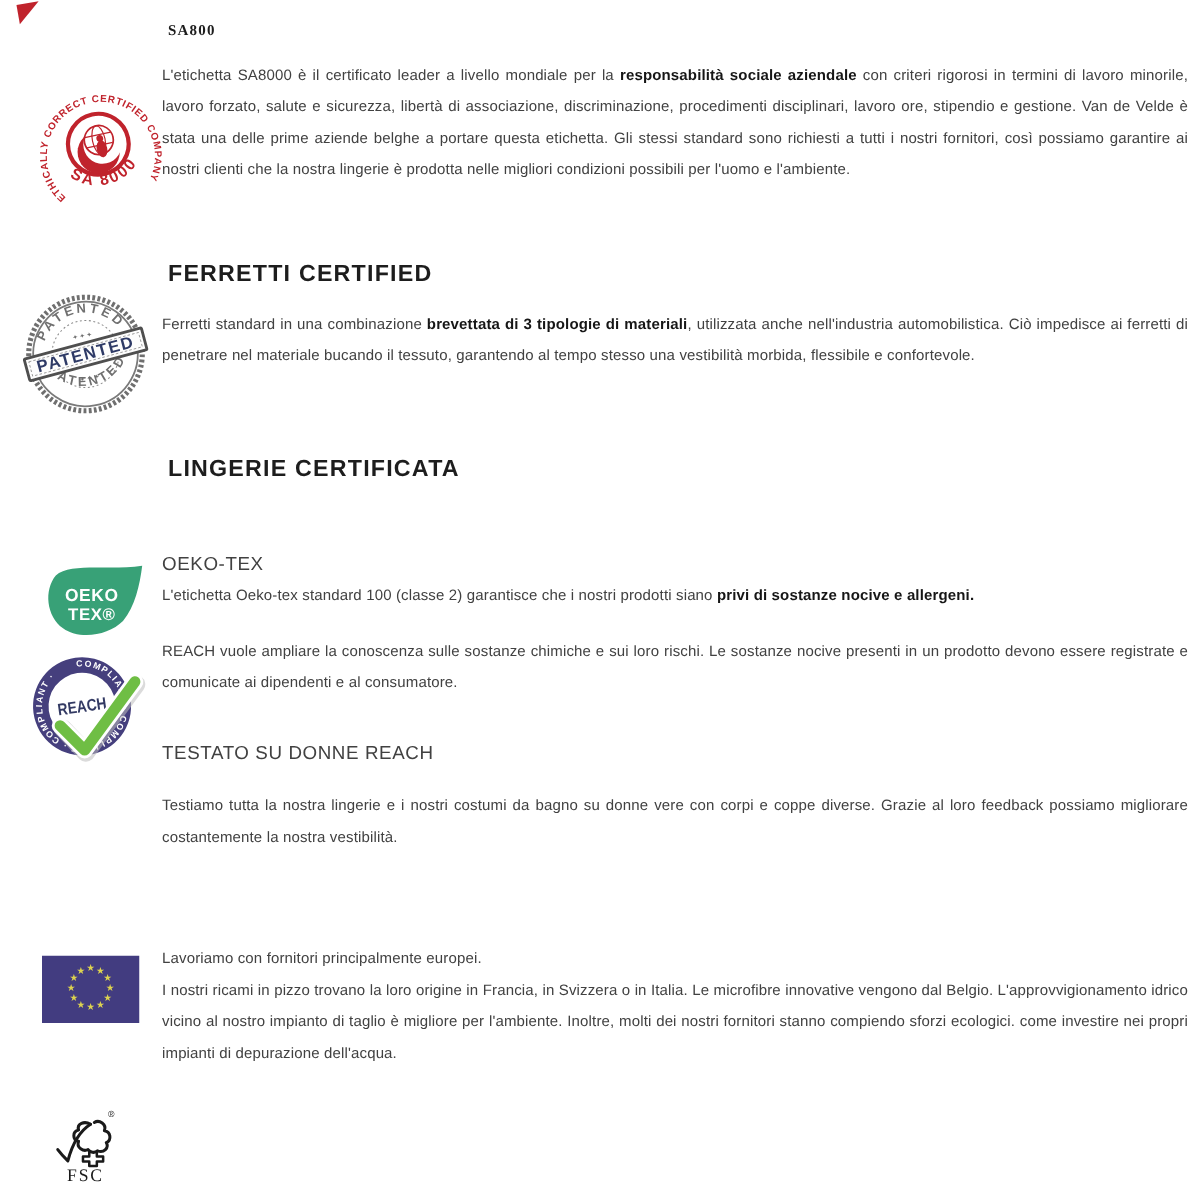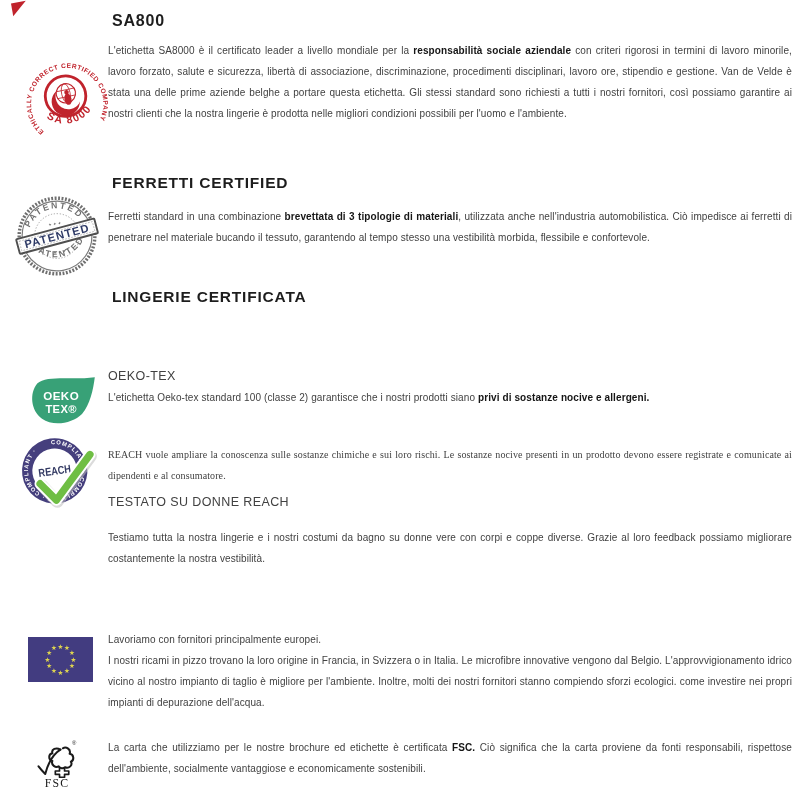--- a/index.html
+++ b/index.html
@@ -48,21 +48,21 @@
       <line x1="41" y1="37" x2="61" y2="37" stroke-width="0.9"></line>
       <line x1="41" y1="45" x2="61" y2="45" stroke-width="0.9"></line>
     </g>
     <circle cx="52" cy="40" r="2.6" fill="#c0232c"></circle>
     <ellipse cx="52" cy="48" rx="4" ry="6.5" fill="#c0232c"></ellipse>
     <text font-size="12" font-weight="800" letter-spacing="1.8" fill="#c0232c">
       <textPath href="#saBottom" startOffset="50%" text-anchor="middle">SA 8000</textPath>
     </text>
   </svg>
 
-  <h2 class="sec" style="top:11px; font-size:16px;">SA800</h2>
+  <h2 class="sec" style="top:11px; font-size:10px;font-family:Liberation Serif, serif;">SA800</h2>
 
   <p class="body-text" style="top:40px;"><span>L'etichetta SA8000 è il certificato leader a livello mondiale per la </span><b>responsabilità sociale aziendale</b><span> con criteri rigorosi in termini di lavoro minorile, lavoro forzato, salute e sicurezza, libertà di associazione, discriminazione, procedimenti disciplinari, lavoro ore, stipendio e gestione. Van de Velde è stata una delle prime aziende belghe a portare questa etichetta.  Gli stessi standard sono richiesti a tutti i nostri fornitori, così possiamo garantire ai nostri clienti che la nostra lingerie è prodotta nelle migliori condizioni possibili per l'uomo e l'ambiente.</span></p>
 
   <svg class="badge" style="left:13px; top:193px; width:88px; height:86px; transform:rotate(-10deg);" viewBox="0 0 100 100">
     <defs>
       <path id="patTop" d="M 17,60 A 34,34 0 1 1 83,60"></path>
       <path id="patBot" d="M 14,44 A 36.5,36.5 0 0 0 86,44"></path>
     </defs>
     <circle cx="50" cy="50" r="44" fill="#ffffff" stroke-width="4" stroke-dasharray="2.2 1.8" stroke="#6f6f6f"></circle>
     <circle cx="50" cy="50" r="40.5" fill="#ffffff" stroke="#7a7a7a" stroke-width="1.4"></circle>
@@ -79,21 +79,21 @@
       <rect x="3" y="41.5" width="94" height="17.5" rx="1" fill="#fdfdfd" stroke="#4f4f4f" stroke-width="2.2"></rect>
       <rect x="6" y="44.5" width="88" height="11.5" fill="none" stroke="#9a9a9a" stroke-width="0.7" stroke-dasharray="2 1.6"></rect>
       <text x="50" y="54.5" text-anchor="middle" font-size="13" font-weight="800" letter-spacing="1.2" fill="#2e3a66">PATENTED</text>
     </g>
   </svg>
 
   <h2 class="sec" style="top:173px;">FERRETTI CERTIFIED</h2>
 
   <p class="body-text" style="top:206px;"><span>Ferretti standard in una combinazione </span><b>brevettata di 3 tipologie di materiali</b><span>, utilizzata anche nell'industria automobilistica. Ciò impedisce ai ferretti di penetrare nel materiale bucando il tessuto, garantendo al tempo stesso una vestibilità morbida, flessibile e confortevole.</span></p>
 
-  <h2 class="sec" style="top:287px;">LINGERIE CERTIFICATA</h2>
+  <h2 class="sec" style="top:303px;">LINGERIE CERTIFICATA</h2>
 
 
   <svg class="badge" style="left:26px; top:374px; width:72px; height:64px;" viewBox="0 0 90 80">
     <path d="M 86,4 C 84,20 80,38 70,50 C 58,62 34,66 20,56 C 6,46 4,24 14,12 C 26,1 58,8 86,4 Z" fill="#38a177"></path>
     <text x="44" y="33" text-anchor="middle" font-size="14.5" font-weight="700" letter-spacing="0.5" fill="#ffffff">OEKO</text>
     <text x="44" y="49" text-anchor="middle" font-size="14" font-weight="700" letter-spacing="0.5" fill="#ffffff">TEX®</text>
   </svg>
 
   <div class="small-label" style="top:368px;">OEKO-TEX</div>
 
@@ -111,21 +111,21 @@
       </text>
       <text x="45" y="49.5" text-anchor="middle" font-size="13" font-weight="800" textLength="38" lengthAdjust="spacingAndGlyphs" fill="#333a63">REACH</text>
     </g>
     <g fill="none" stroke-linecap="round" stroke-linejoin="round">
       <path d="M 30,62 L 48,81 L 87,28" stroke="#bdbdbd" stroke-width="14" opacity="0.55"></path>
       <path d="M 28,60 L 47,79 L 86,26" stroke="#ffffff" stroke-width="13"></path>
       <path d="M 28,60 L 47,79 L 86,26" stroke-width="8.5" stroke="#6fbe44"></path>
     </g>
   </svg>
 
-  <p class="body-text" style="top:444px;font-family:Liberation Serif, serif;"><span>REACH vuole ampliare la conoscenza sulle sostanze chimiche e sui loro rischi. Le sostanze nocive presenti in un prodotto devono essere registrate e comunicate ai dipendenti e al consumatore.</span></p>
+  <p class="body-text" style="top:424px;"><span>REACH vuole ampliare la conoscenza sulle sostanze chimiche e sui loro rischi. Le sostanze nocive presenti in un prodotto devono essere registrate e comunicate ai dipendenti e al consumatore.</span></p>
 
   <div class="small-label" style="top:494px;">TESTATO SU DONNE REACH</div>
 
   <p class="body-text" style="top:527px;"><span>Testiamo tutta la nostra lingerie e i nostri costumi da bagno su donne vere con corpi e coppe diverse. Grazie al loro feedback possiamo migliorare costantemente la nostra vestibilità.</span></p>
 
   <svg class="badge" style="left:28px; top:637px; width:65px; height:45px;" viewBox="0 0 65 45">
     <rect x="0" y="0" width="65" height="45" fill="#423c80"></rect>
     <g font-size="6.5" text-anchor="middle" dominant-baseline="central" fill="#ddd34f">
       <text x="32.5" y="9">★</text>
       <text x="39" y="10.7">★</text>
@@ -147,15 +147,14 @@
   <svg class="badge" style="left:36px; top:735px; width:42px; height:56px;" viewBox="0 0 50 64">
     <g fill="none" stroke-width="2.4" stroke-linecap="round" stroke-linejoin="round" stroke="#1a1a1a">
       <path d="M 3,36 C 6,40 9,43 11,45 C 15,30 21,21 29,16"></path>
       <path d="M 29,16 C 24,13 18,15.5 19.5,20.5 C 14.5,21.5 14.5,28.5 19.5,29.5 C 17.5,34.5 23.5,38 27,36 C 28.5,38.5 32.5,39 34.5,37 C 39.5,39 44,34.5 41.5,30.5 C 46,28.5 45,21.5 40,21 C 42,16 36,12 32,14.5"></path>
       <path d="M 28,38 L 28,41.5 L 23,41.5 L 23,45.5 L 28,45.5 L 28,49 L 34,49 L 34,45.5 L 39,45.5 L 39,41.5 L 34,41.5 L 34,38" stroke-width="2"></path>
     </g>
     <text x="45.5" y="10" text-anchor="middle" font-size="7" fill="#1a1a1a">®</text>
     <text x="25" y="61" text-anchor="middle" font-size="14" letter-spacing="1.5" class="serif-text" fill="#1a1a1a">FSC</text>
   </svg>
 
-  <p class="body-text" style="top:737px;"><span>La carta che utilizziamo per le nostre brochure ed etichette è certificata </span><b>FSC.</b><span> Ciò significa che la carta proviene da fonti responsabili, rispettose dell'ambiente, socialmente vantaggiose e economicamente sostenibili.</span></p>
 
 </div>
 
 </body></html>

